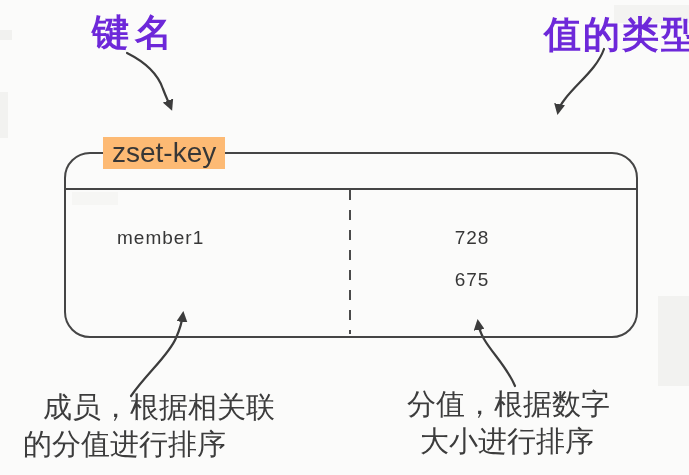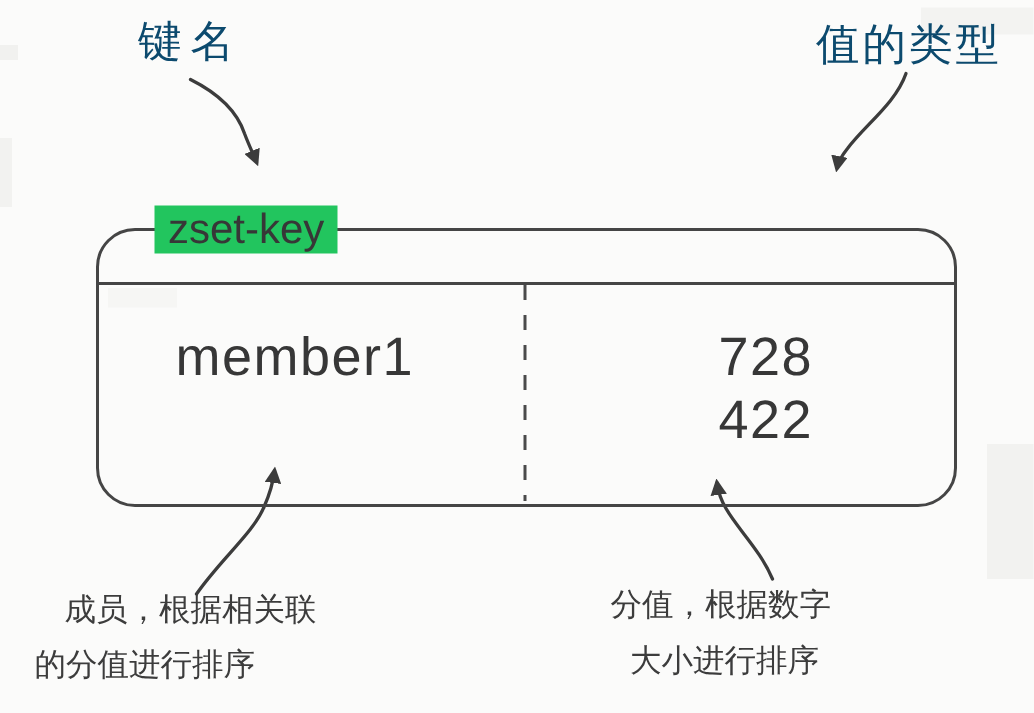--- a/index.html
+++ b/index.html
@@ -24,23 +24,24 @@
   
   .artifact { position: absolute; pointer-events: none; }
   .a1 { left: 0;   top: 30px;  width: 12px; height: 10px; background:#f1f1ef; }
   .a2 { left: 0;   top: 92px;  width: 8px;  height: 46px; background:#f2f2f0; }
   .a3 { left: 614px; top: 5px; width: 75px; height: 18px; background:#f3f3f1; }
   .a4 { left: 658px; top: 296px; width: 31px; height: 90px; background:#f2f2f0; }
   .a5 { left: 72px; top: 192px; width: 46px; height: 13px; background:#f6f6f4; }
 
   .cjk-label {
     position: absolute;
-    font-size: 29px;
-    color: #0c4a6e;
+    font-size: 37px;
+    color: #6d28d9;
     white-space: nowrap;
+    font-weight: bold;
   }
   .label-keyname   { left: 92px;  top: 8px;  letter-spacing: 6px; }
   .label-valuetype { left: 544px; top: 10px; letter-spacing: 2px; }
 
   
   .zbox {
     position: absolute;
     left: 64px;
     top: 152px;
     width: 574px;
@@ -50,52 +51,52 @@
     box-sizing: border-box;
     background: transparent;
   }
   .edge-label {
     position: absolute;
     top: -17px;
     height: 32px;
     line-height: 32px;
     font-size: 28px;
     color: #373737;
-    background: #22c55e;
+    background: #fdba74;
     padding: 0 9px;
     white-space: nowrap;
   }
   .edge-key  { left: 37px; }
   .edge-type { right: 42px; }
 
   .header-line {
     position: absolute;
     left: 0;
     right: 0;
     top: 34px;
     border-top: 2px solid #454545;
   }
 
   .cell {
     position: absolute;
-    font-size: 36px;
+    font-size: 19px;
     height: 30px;
     line-height: 30px;
     color: #373737;
     letter-spacing: 1px;
     white-space: nowrap;
   }
   .cell-member { left: 51px; }
-  .cell-score  { left: 376px; width: 60px; text-align: center; letter-spacing: 1px; margin-left: 37px; }
+  .cell-score  { left: 376px; width: 60px; text-align: center; letter-spacing: 1px; }
   .row1 { top: 69px; }
   .row2 { top: 111px; }
 
   .note {
     position: absolute;
-    font-size: 21px;
+    font-size: 29px;
     height: 30px;
     line-height: 30px;
     color: #3c3c3c;
     white-space: nowrap;
   }
   .note-member-1 { left: 43px;  top: 392px; }
   .note-member-2 { left: 23px;  top: 429px; }
   .note-score-1  { left: 407px; top: 389px; }
   .note-score-2  { left: 420px; top: 426px; }
 
@@ -143,21 +144,21 @@
     <path class="arrow" marker-end="url(#ah)" d="M 515 386 C 507 367, 492 353, 484 339 C 481 334, 479 329, 478 322"></path>
   </svg>
 
   <div class="zbox">
     <span class="edge-label edge-key">zset-key</span>
 
     <div class="header-line"></div>
 
     <span class="cell cell-member row1">member1</span>
     <span class="cell cell-score row1">728</span>
-    <span class="cell cell-score row2">422</span>
+    <span class="cell cell-score row2">675</span>
   </div>
 
   <div class="note note-member-1">成员，根据相关联</div>
   <div class="note note-score-1">分值，根据数字</div>
   <div class="note note-member-2">的分值进行排序</div>
   <div class="note note-score-2">大小进行排序</div>
 
 </div>
 
 </body></html>

